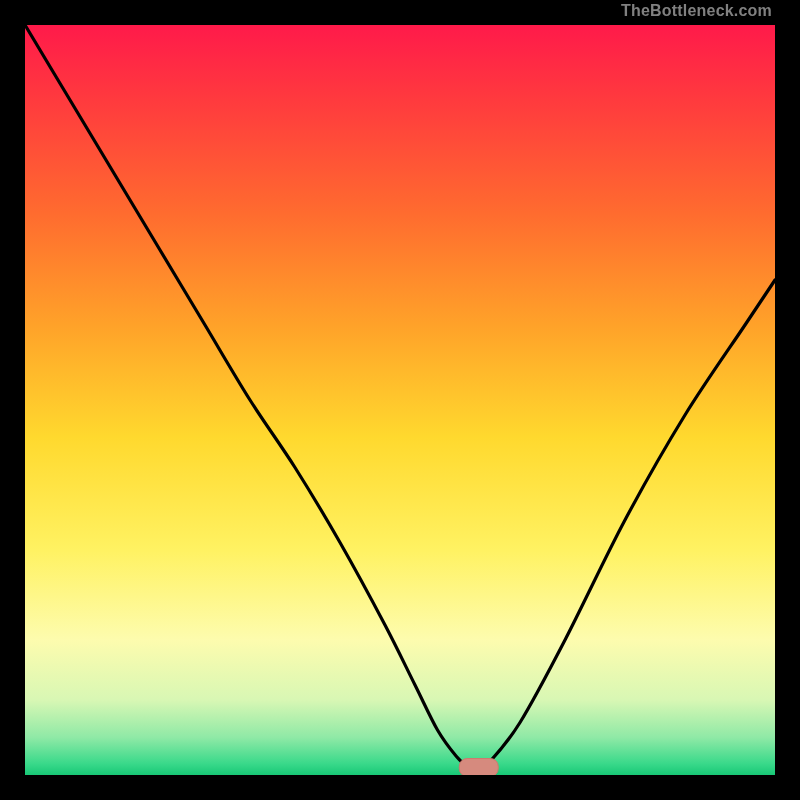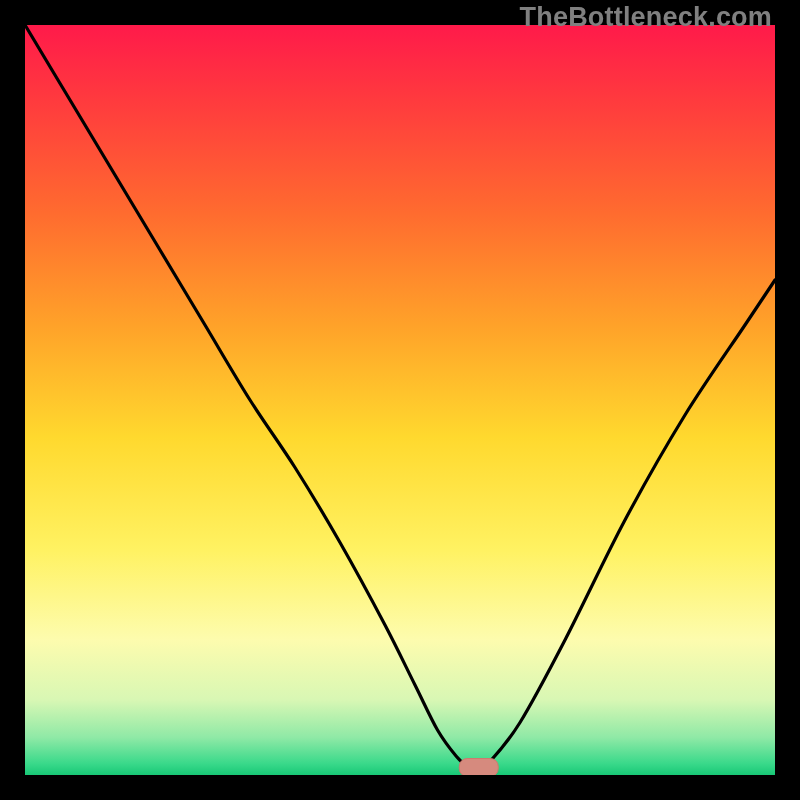--- a/index.html
+++ b/index.html
@@ -25,21 +25,21 @@
     width: 750px;
     height: 750px;
     overflow: hidden;
   }
   .watermark {
     position: absolute;
     top: 2px;
     right: 28px;
     color: #808080;
     font-family: Arial, Helvetica, sans-serif;
-    font-size: 27px;
+    font-size: 16px;
     font-weight: 600;
     letter-spacing: 0.2px;
   }
   svg {
     display: block;
   }
 </style>
 </head>
 <body>
 

